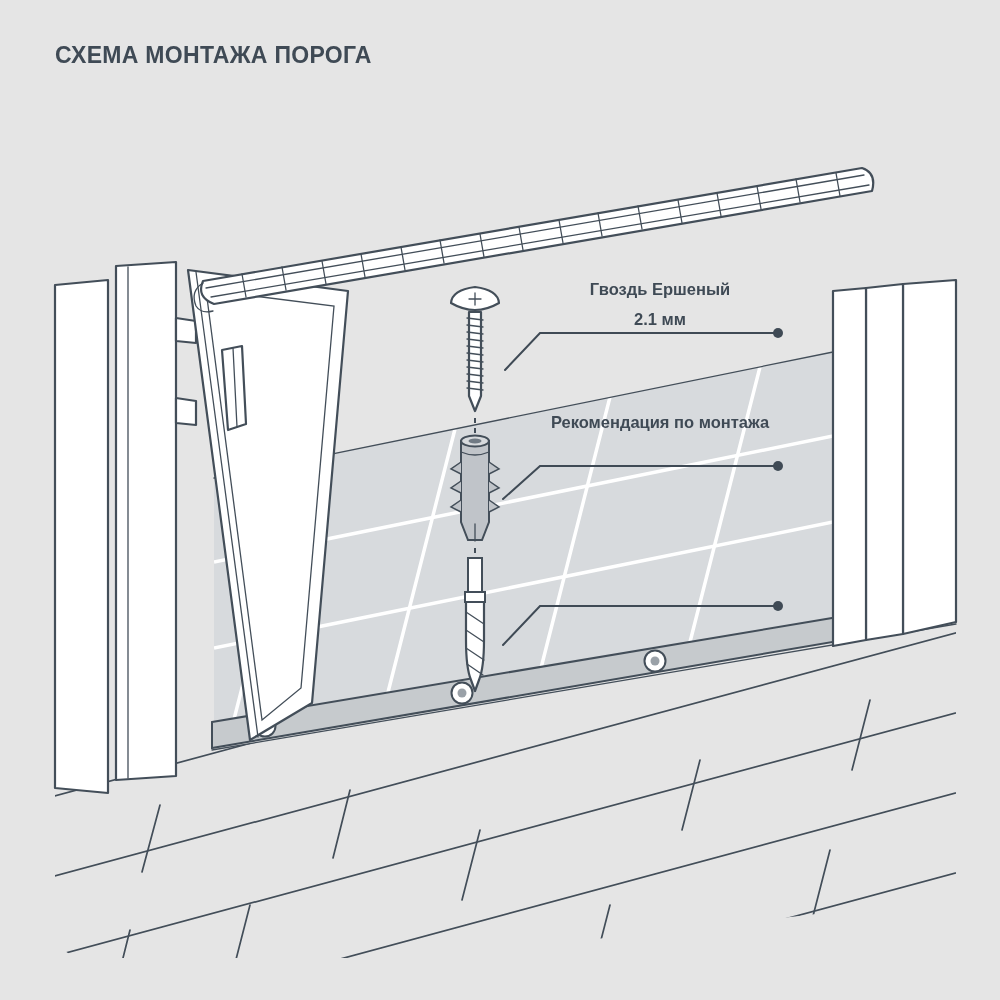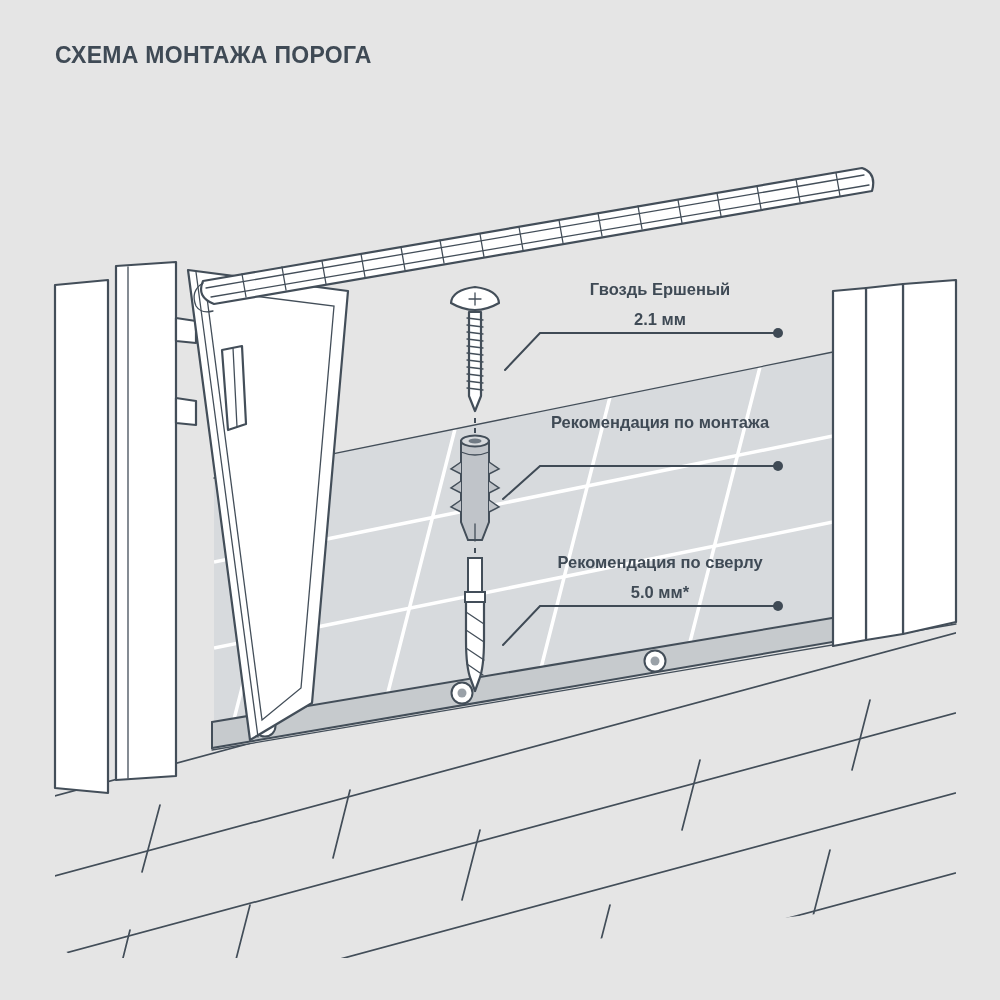--- a/index.html
+++ b/index.html
@@ -38,24 +38,20 @@
     <div>СХЕМА МОНТАЖА ПОРОГА</div>
   </div>
 
 
   <div class="callout" id="c1">
     <div class="lbl">Гвоздь Ершеный</div>
     <div class="val">2.1 мм</div>
   </div>
   <div class="callout" id="c2">
     <div class="lbl">Рекомендация по монтажа</div>
-  </div>
-  <div class="callout" id="c3">
-    <div class="lbl">Рекомендация по сверлу</div>
-    <div class="val">5.0 мм*</div>
   </div>
 
   <svg class="diagram" width="1000" height="1000" viewBox="0 0 1000 1000">
     <defs>
       <clipPath id="tileClip">
         <polygon points="214,478 833,352 833,626 214,726"></polygon>
       </clipPath>
       <clipPath id="plankClip">
         <polygon points="55,792 212,750 862,640 903,636 956,624 956,898 430,958 75,958 55,944"></polygon>
       </clipPath>

